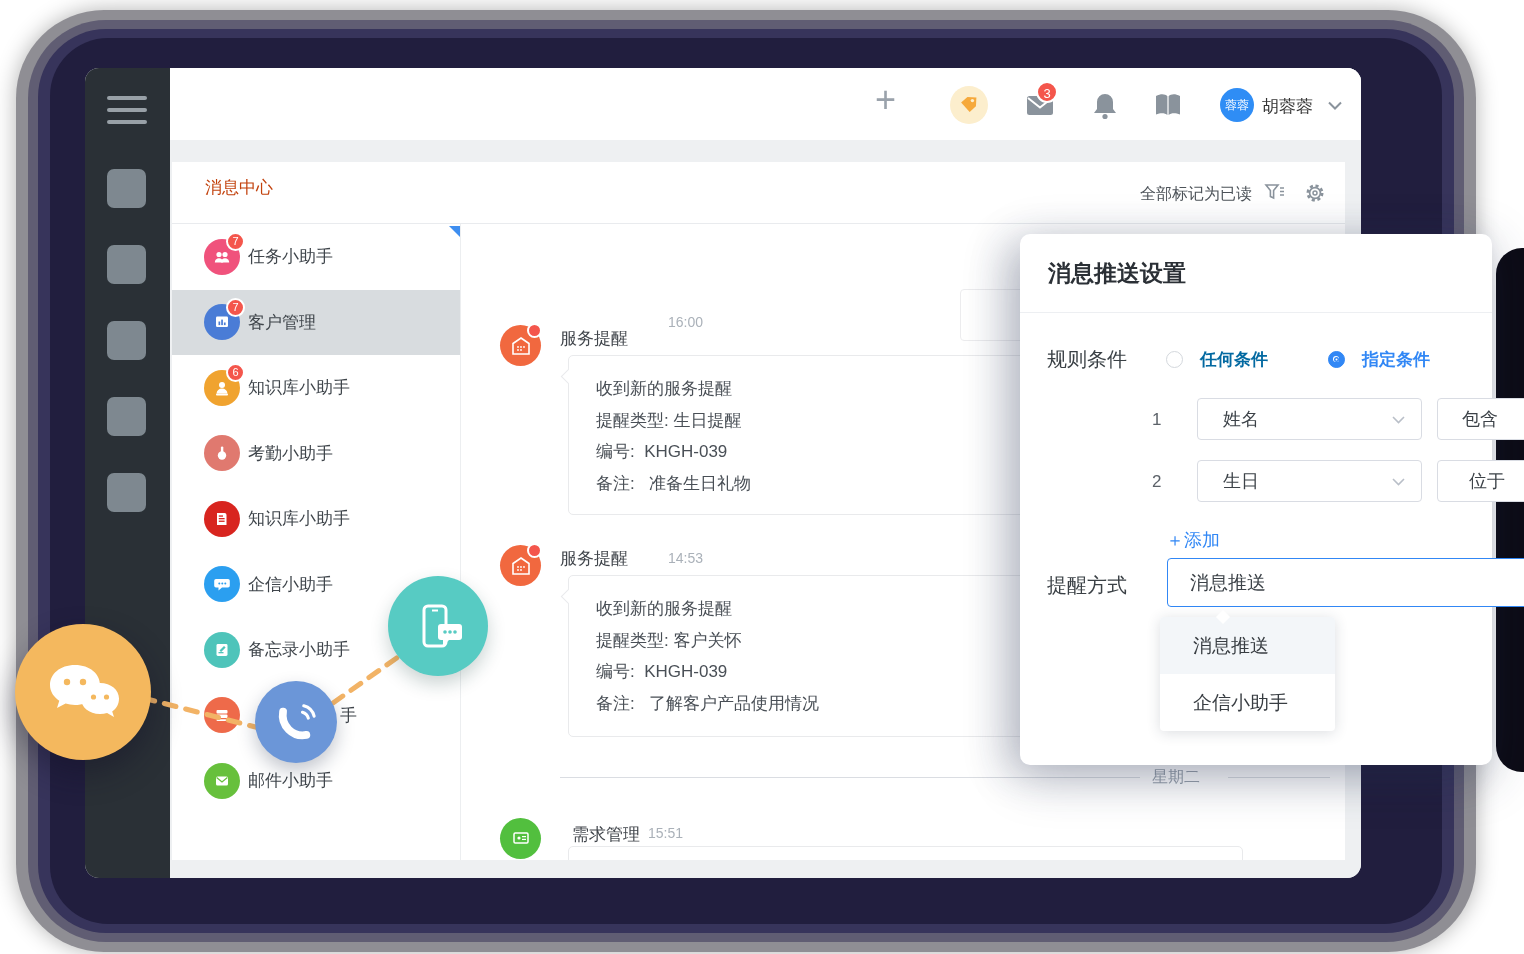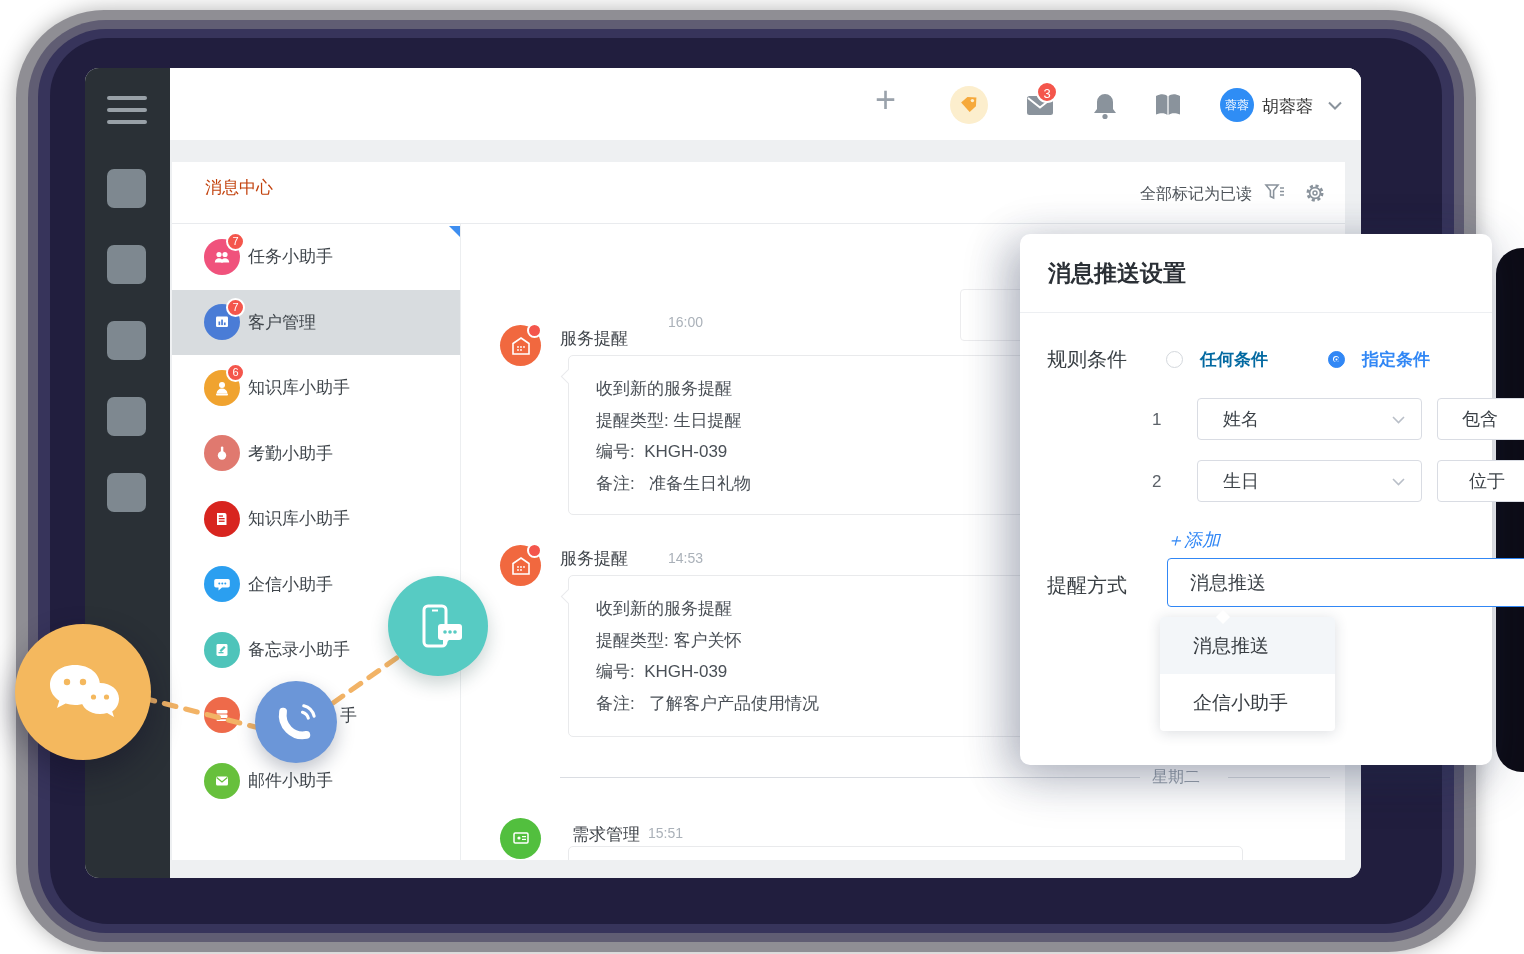--- a/index.html
+++ b/index.html
@@ -71,21 +71,21 @@
   .radio{position:absolute;width:17px;height:17px;border-radius:50%;box-sizing:border-box;}
   .radio.off{border:1.5px solid #d4d8dd;background:#fff;}
   .radio.on{background:#3187f5;border:1.5px solid #3187f5;}
   .radio.on:after{content:"";position:absolute;left:4.5px;top:4.5px;width:5px;height:5px;border-radius:50%;background:#fff;box-shadow:0 0 0 1.5px #3187f5 inset;}
   .radio.on:before{content:"";position:absolute;left:4px;top:4px;width:6px;height:6px;border-radius:50%;background:#fff;}
   .rlabel{position:absolute;font-size:17px;font-weight:bold;}
   .numcell{position:absolute;font-size:17px;color:#5c6269;}
   .selbox{position:absolute;height:42px;border:1px solid #d9dce3;border-radius:4px;background:#fff;box-sizing:border-box;display:flex;align-items:center;}
   .selbox .sv{margin-left:25px;font-size:18px;color:#3c4248;}
   .selbox .sc{position:absolute;right:16px;top:17px;}
-  .addlink{position:absolute;font-size:18px;color:#3187f5;font-style:italic;}
+  .addlink{position:absolute;font-size:18px;color:#3187f5;}
   .r-input{position:absolute;left:147px;top:324px;width:392px;height:49px;border:1px solid #3187f5;border-radius:4px;background:#fff;box-sizing:border-box;font-size:19px;color:#3c4248;line-height:47px;padding-left:22px;}
   .dropdown{position:absolute;left:140px;top:383px;width:175px;background:#fff;border-radius:4px;box-shadow:0 2px 14px rgba(40,50,70,.16);}
   .dropdown:before{content:"";position:absolute;left:58px;top:-5px;width:10px;height:10px;background:#fff;transform:rotate(45deg);}
   .opt{height:57px;line-height:57px;padding-left:33px;font-size:19px;color:#383d42;}
   .opt.hl{background:#f3f6f9;border-radius:4px 4px 0 0;}
 </style>
 </head>
 <body>
 
 <div id="canvas">

